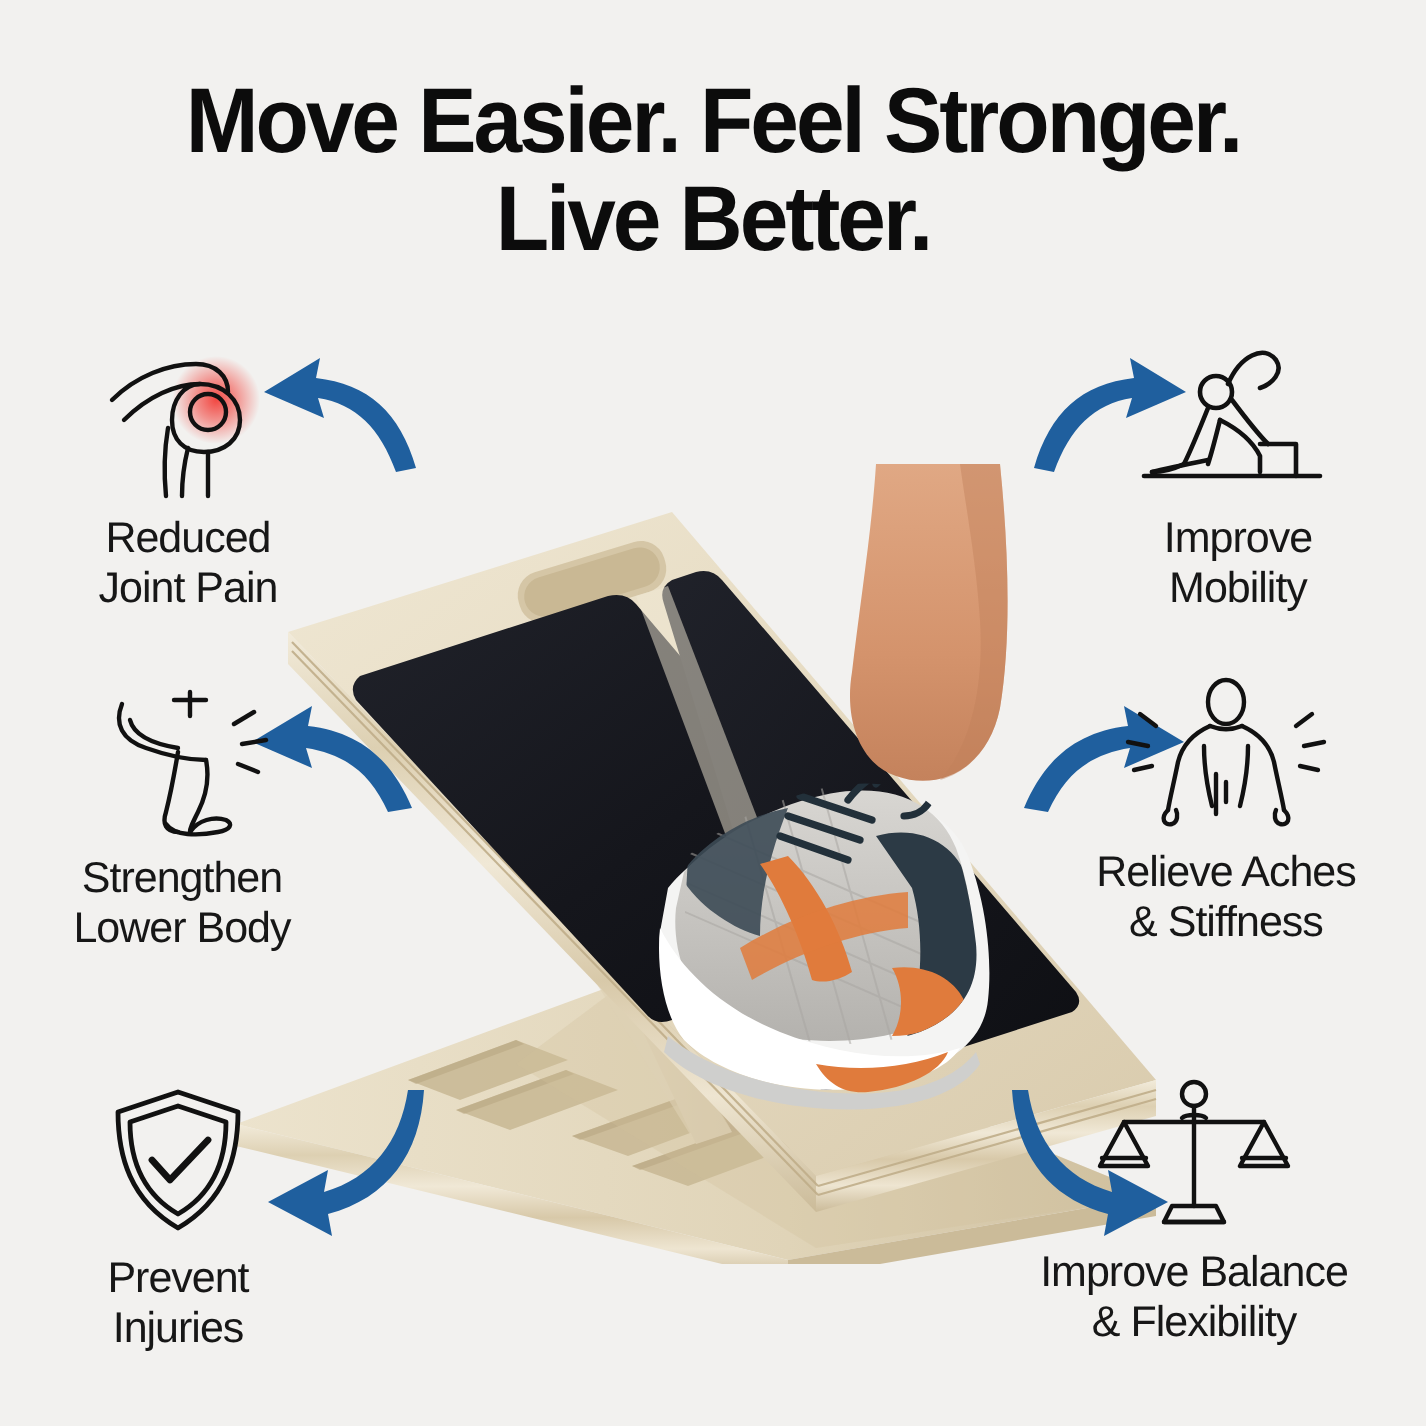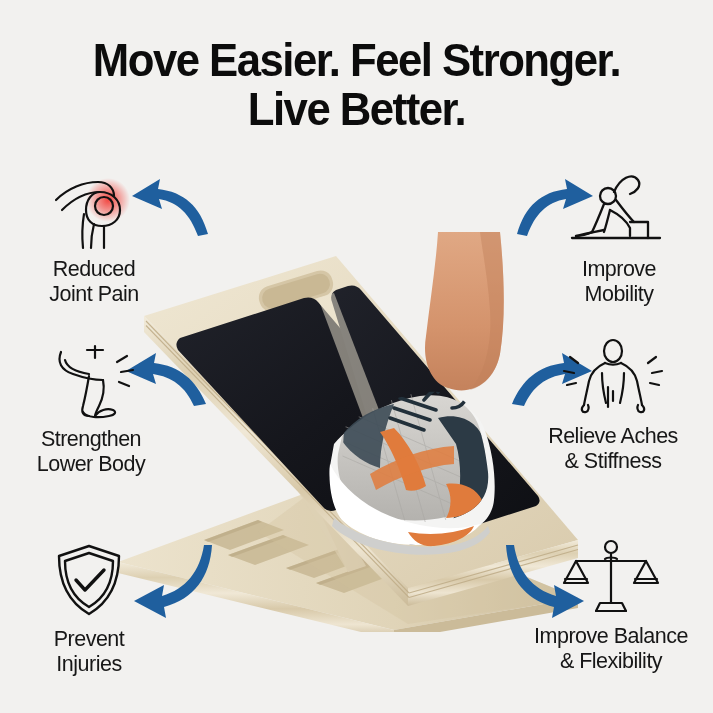--- a/index.html
+++ b/index.html
@@ -31,21 +31,21 @@
   .benefit .cap{
     margin-top:7px;color:#171717;
     font-size:21.5px;line-height:1.17;font-weight:500;
     letter-spacing:-.5px;white-space:pre-line;
   }
   .b-tl{left:-6px;top:166px;}
   .b-ml{left:-9px;top:336px;}
   .b-bl{left:-11px;top:536px;}
   .b-tr{left:519px;top:166px;}
   .b-mr{left:513px;top:333px;}
-  .b-br{left:511px;top:533px;}
+  .b-br{left:497px;top:533px;}
 
   
   .arrow{position:absolute;}
 
   
   #product{position:absolute;left:108px;top:232px;width:500px;height:400px;}
   #product svg{display:block;}
 </style>
 </head>
 <body>

